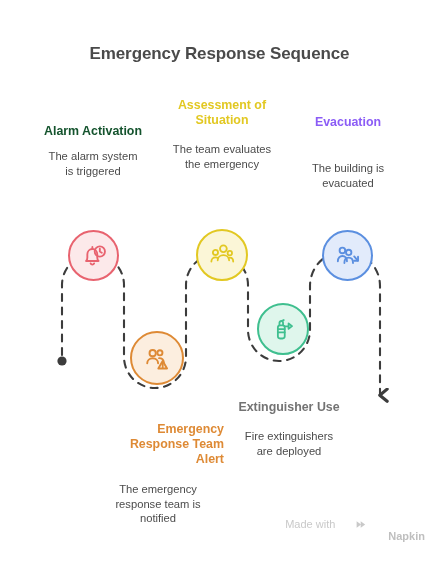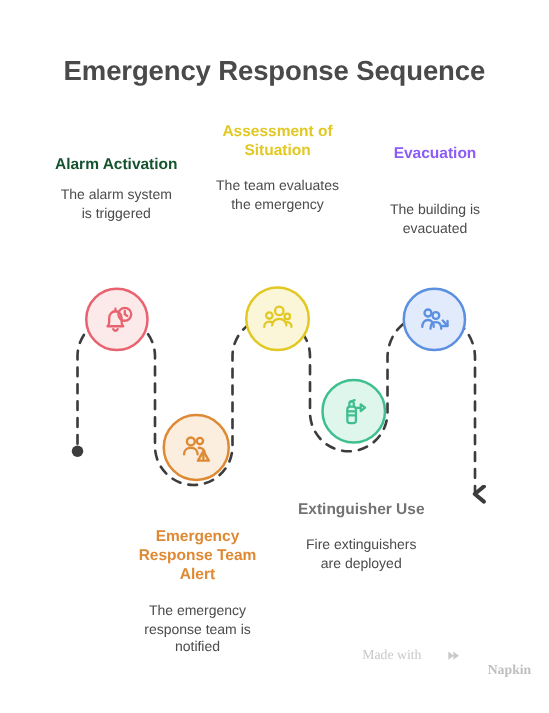--- a/index.html
+++ b/index.html
@@ -7,39 +7,39 @@
     width:439px;height:570px;background:#ffffff;
     font-family:"Liberation Sans",sans-serif;
     position:relative;overflow:hidden;
     -webkit-font-smoothing:antialiased;
   }
   #stage{position:absolute;inset:0;width:439px;height:570px;}
 
   
   #title{
     position:absolute;left:0;top:44px;width:439px;
-    text-align:center;font-size:22px;font-weight:bold;
+    text-align:center;font-size:17px;font-weight:bold;
     color:#4a4a4a;letter-spacing:-0.1px;
   }
 
   
   #pathlayer{position:absolute;left:0;top:0;width:439px;height:570px;}
 
   
   .node{position:absolute;border-radius:50%;box-sizing:border-box;
         display:flex;align-items:center;justify-content:center;}
   .node svg{display:block;}
 
   
   .lbl{position:absolute;text-align:center;font-size:12.4px;line-height:15px;font-weight:bold;}
   .desc{position:absolute;text-align:center;font-size:11.2px;line-height:14.5px;color:#4b4b4b;}
 
   
   #wm{position:absolute;right:14px;bottom:28px;display:flex;align-items:center;
-      gap:20px;color:#c9c9c9;font-size:11px;font-family:Liberation Serif, serif;}
+      gap:20px;color:#c9c9c9;font-size:11px;}
   #wm .nk{font-weight:bold;color:#bfbfbf;margin-top:24px;}
 </style>
 </head>
 <body>
 
 <div id="stage">
 
   <div id="title">Emergency Response Sequence</div>
 
   <svg id="pathlayer" viewBox="0 0 439 570">
@@ -127,21 +127,21 @@
 
   <div class="lbl" style="left:157px;top:98px;width:130px;color:#E2C822;white-space:pre-line;">Assessment of
 Situation</div>
   <div class="desc" style="left:152px;top:142px;width:140px;white-space:pre-line;">The team evaluates
 the emergency</div>
 
   <div class="lbl" style="left:283px;top:115px;width:130px;color:#8b5cf6;">Evacuation</div>
   <div class="desc" style="left:278px;top:161px;width:140px;white-space:pre-line;">The building is
 evacuated</div>
 
-  <div class="lbl" style="left:92px;top:422px;width:132px;color:#DE8A35;white-space:pre-line;">Emergency
+  <div class="lbl" style="left:92px;top:422px;width:132px;color:#DE8A35;white-space:pre-line;text-align:right;">Emergency
 Response Team
 Alert</div>
   <div class="desc" style="left:88px;top:482px;width:140px;white-space:pre-line;">The emergency
 response team is
 notified</div>
 
   <div class="lbl" style="left:218px;top:400px;width:142px;color:#737373;">Extinguisher Use</div>
   <div class="desc" style="left:219px;top:429px;width:140px;white-space:pre-line;">Fire extinguishers
 are deployed</div>
 

